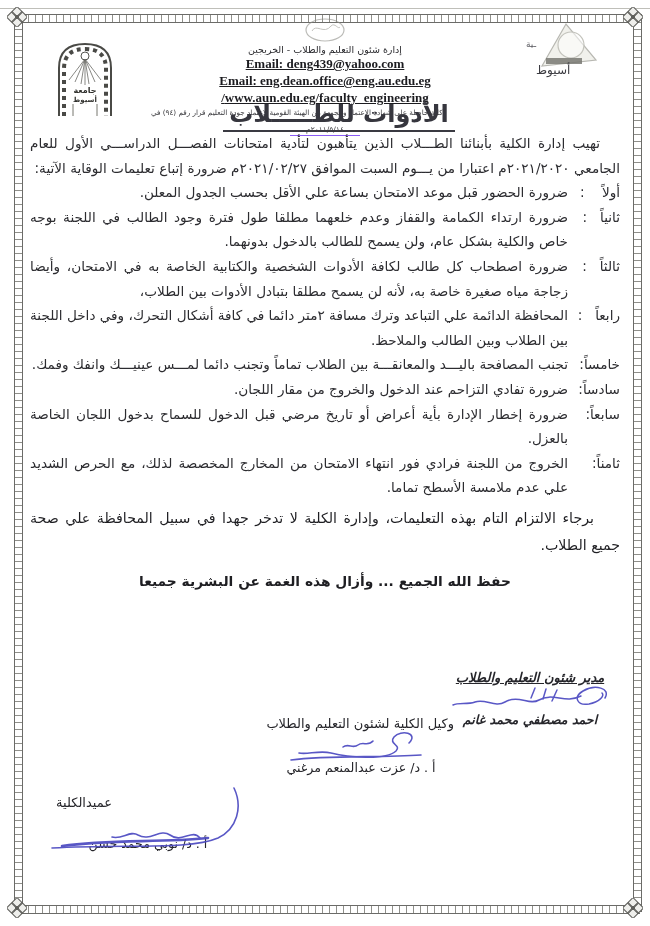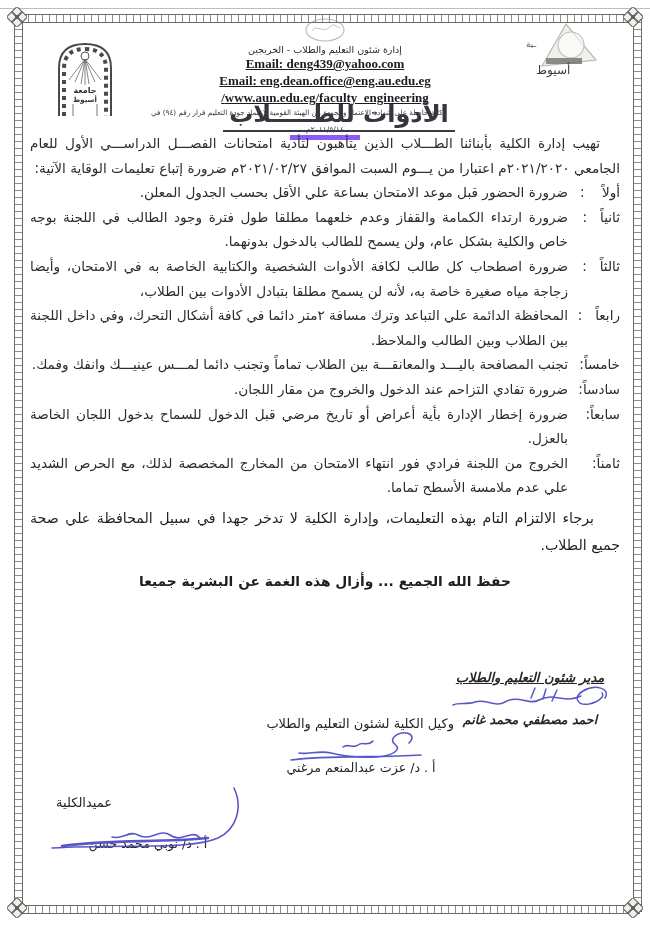--- a/index.html
+++ b/index.html
@@ -34,21 +34,21 @@
   .corner.bl{left:7px;top:898px;}
   .corner.br{left:623px;top:898px;}
   
   .uni-emblem{position:absolute;left:52px;top:38px;width:66px;height:80px;text-decoration:underline;}
   .header-center{position:absolute;left:205px;top:17px;width:240px;text-align:center;color:#242428;}
   .seal{opacity:.6;display:block;margin:0 auto;}
   .dept-line{font-size:9.5px;margin-top:1px;color:#2a2a2e;}
   .hdr-link{font-size:13px;font-weight:bold;font-family:"Liberation Serif","DejaVu Serif",serif;
     text-decoration:underline;color:#1c1c20;margin-top:1px;}
   .acc-line{font-size:7.4px;white-space:nowrap;color:#3a3a3e;margin-top:2px;transform:scaleX(.98);}
-  .acc-date{display:inline-block;font-size:7.5px;color:#3a3a3e;border-bottom:5px solid #8b5cf6;
+  .acc-date{display:inline-block;font-size:7.5px;color:#3a3a3e;border-bottom:1px solid #8b5cf6;
     padding:0 16px 1px;margin-top:1px;}
   .fac-logo{position:absolute;left:522px;top:22px;width:92px;height:62px;}
   .fac-frag{position:absolute;left:4px;top:17px;font-size:9px;color:#5a5a60;}
   .fac-city{position:absolute;left:14px;top:41px;font-size:12px;color:#3c3c42;}
   
   .title-wrap{position:absolute;left:14px;top:100px;width:650px;text-align:center;}
   .title{display:inline-block;font-size:24px;font-weight:bold;color:#36363e;
     border-bottom:2.5px solid #3a3a42;padding:0 6px 2px;}
   
   .content{position:absolute;right:30px;top:131px;width:590px;direction:rtl;text-align:justify;

